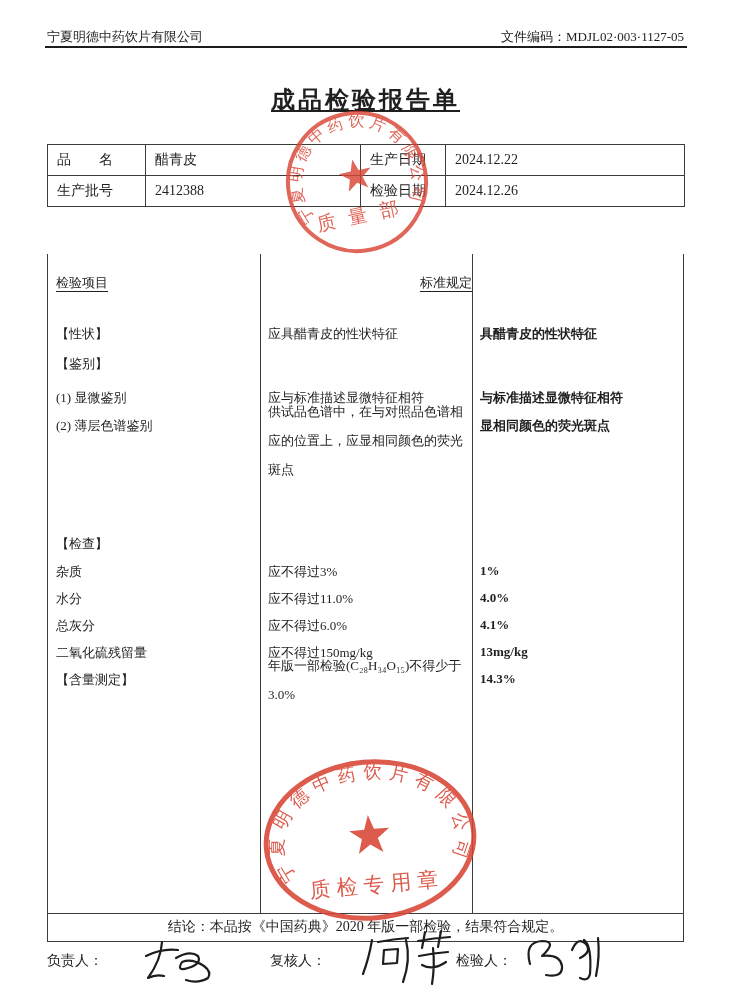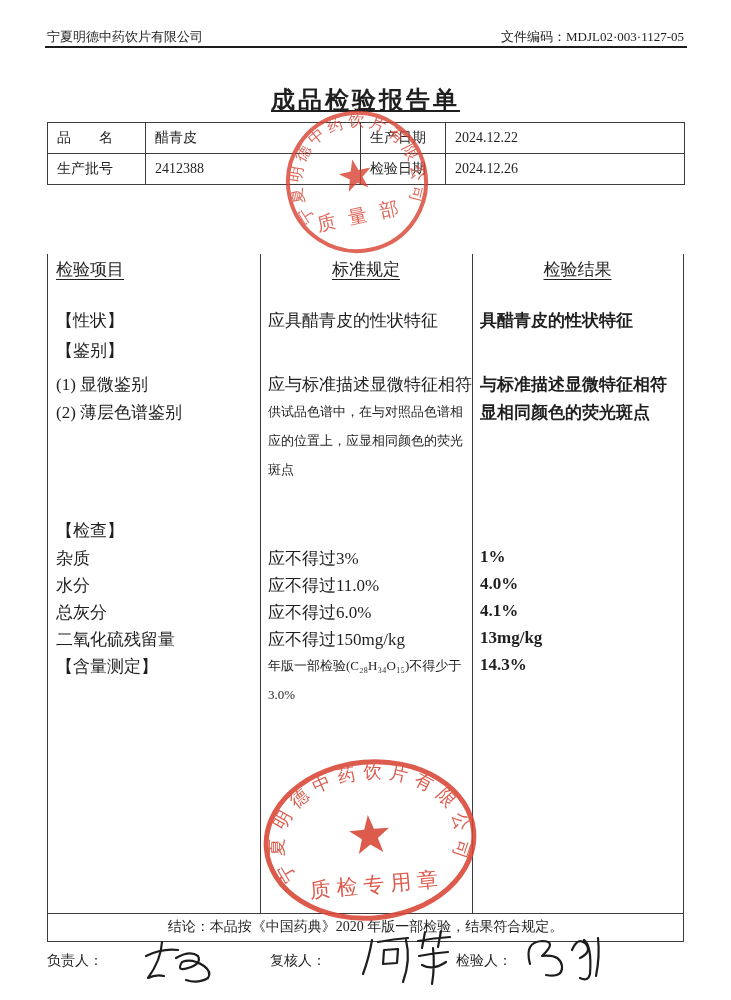--- a/index.html
+++ b/index.html
@@ -11,34 +11,34 @@
   }
   
   .doc-header{position:absolute;left:47px;right:47px;top:28px;font-size:13px;}
   .doc-header .company{position:absolute;left:0;top:0;}
   .doc-header .code{position:absolute;right:0;top:0;}
   .header-rule{position:absolute;left:45px;right:44px;top:46px;border-bottom:2px solid #1c1c1c;}
   
   .report-title{position:absolute;left:0;right:0;top:84px;text-align:center;
     font-size:24px;font-weight:bold;letter-spacing:3px;text-decoration:underline;}
   
-  table.info{position:absolute;left:47px;top:122px;width:637px;border-collapse:collapse;table-layout:fixed;}
+  table.info{position:absolute;left:47px;top:144px;width:637px;border-collapse:collapse;table-layout:fixed;}
   table.info td{border:1px solid #3c3c3c;height:30px;font-size:14px;padding:0 0 0 9px;vertical-align:middle;}
   
   .inspect{position:absolute;left:47px;top:254px;width:635px;height:659px;
     border:1px solid #3c3c3c;border-top:none;}
   .vline{position:absolute;top:0;bottom:0;width:0;border-left:1px solid #3c3c3c;}
   .v1{left:212px;} .v2{left:424px;}
-  .cellline{position:absolute;font-size:17px;white-space:nowrap;}
+  .cellline{position:absolute;font-size:13px;white-space:nowrap;margin-top:16px;}
   .wrapblock{position:absolute;font-size:13px;line-height:29px;white-space:normal;}
   .colhead{text-decoration:underline;text-underline-offset:4px;}
   .c1{left:8px;}
   .c2{left:220px;}
   .c3{left:432px;font-weight:bold;}
-  .center2{left:212px;width:212px;text-align:center;}
+  .center2{left:212px;width:212px;text-align:right;}
   .center3{left:424px;width:211px;text-align:center;}
   
   .conclusion{position:absolute;left:47px;top:913px;width:635px;height:28px;
     border:1px solid #3c3c3c;border-top:none;text-align:center;font-size:14px;line-height:28px;}
   
   .signrow{position:absolute;left:0;top:952px;width:731px;font-size:14px;}
   .signrow .lbl{position:absolute;top:0;}
   .lbl-resp{left:47px;} .lbl-rev{left:270px;} .lbl-insp{left:456px;}
   .sig{position:absolute;}
   .sig path{fill:none;stroke:#1d1d1d;stroke-width:2.2;stroke-linecap:round;stroke-linejoin:round;}
@@ -81,21 +81,20 @@
     </tr>
   </tbody>
     </table>
 
   <div class="inspect">
     <div class="vline v1"></div>
     <div class="vline v2"></div>
 
     <div class="cellline c1" style="top:4px"><span class="colhead">检验项目</span></div>
     <div class="cellline center2" style="top:4px"><span class="colhead">标准规定</span></div>
-    <div class="cellline center3" style="top:4px"><span class="colhead">检验结果</span></div>
 
     <div class="cellline c1" style="top:55px">【性状】</div>
     <div class="cellline c1" style="top:85px">【鉴别】</div>
     <div class="cellline c1" style="top:119px">(1) 显微鉴别</div>
     <div class="cellline c1" style="top:147px">(2) 薄层色谱鉴别</div>
     <div class="cellline c1" style="top:265px">【检查】</div>
     <div class="cellline c1" style="top:293px">杂质</div>
     <div class="cellline c1" style="top:320px">水分</div>
     <div class="cellline c1" style="top:347px">总灰分</div>
     <div class="cellline c1" style="top:374px">二氧化硫残留量</div>

